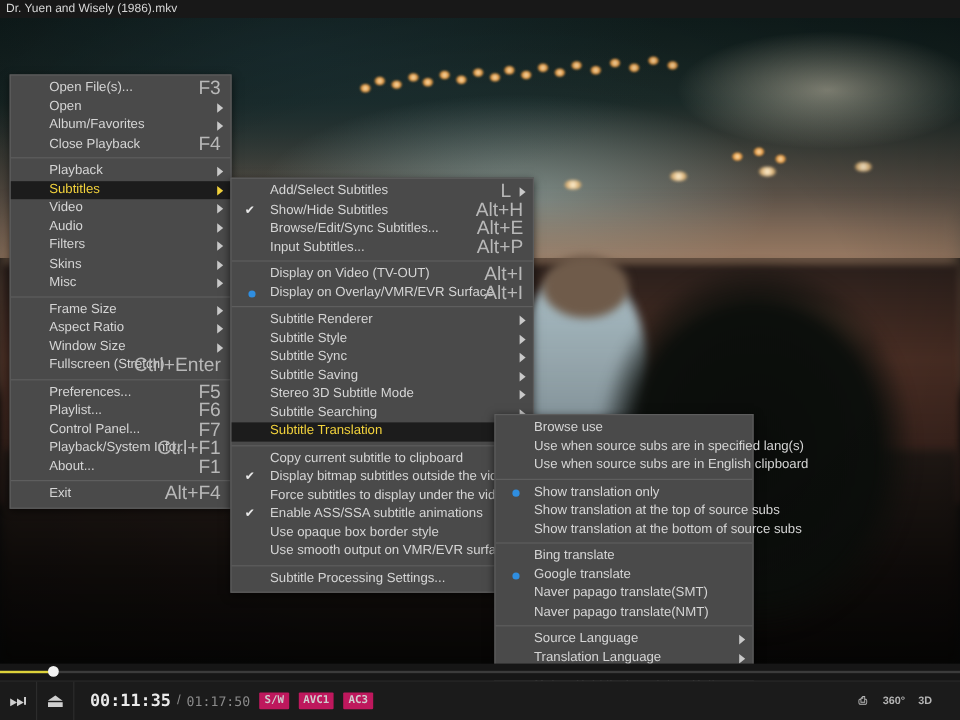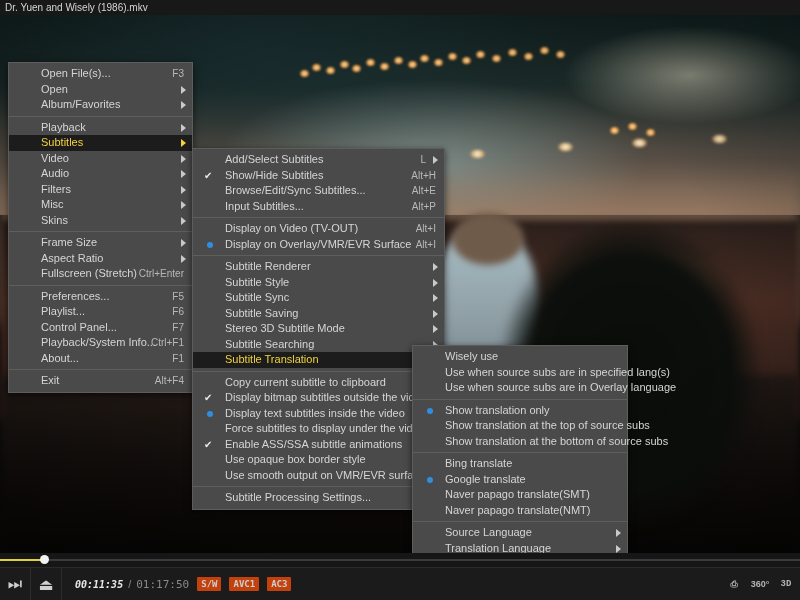--- a/index.html
+++ b/index.html
@@ -120,21 +120,21 @@
     height: 15.5px;
     line-height: 15.5px;
     padding-left: 32px;
     padding-right: 8px;
     white-space: nowrap;
     color: #d5d5d5;
   }
   .mi .lbl { display: inline-block; }
   .mi .acc {
     position: absolute; right: 8px; top: 0;
-    color: #b8b8b8; font-size: 10px;
+    color: #b8b8b8; font-size: 16px;
   }
   .mi .acc.with-arrow { right: 18px; }
   .mi.sel { background: #1c1c1c; }
   .mi.sel .lbl, .mi.sel .acc { color: #f2d23c; }
   .mi .arrow {
     position: absolute; right: 6px; top: 4px;
     width: 0; height: 0;
     border-left: 5px solid #c9c9c9;
     border-top: 4px solid transparent;
     border-bottom: 4px solid transparent;
@@ -179,39 +179,39 @@
   .cbtn {
     width: 31px; height: 33px;
     display: flex; align-items: center; justify-content: center;
     border-right: 1px solid #2c2c2c;
     color: #cfcfcf;
   }
   .timebox {
     display: flex; align-items: center; gap: 5px;
     padding-left: 13px; height: 33px;
   }
-  .t-cur { color: #e9e9e9; font-size: 10px; font-weight: bold;
-           font-family: "DejaVu Sans Mono", monospace; font-style: italic; }
+  .t-cur { color: #e9e9e9; font-size: 14px; font-weight: bold;
+           font-family: "DejaVu Sans Mono", monospace; }
   .t-sl  { color: #8a8a8a; font-size: 11px; }
   .t-tot { color: #8a8a8a; font-size: 11px;
            font-family: "DejaVu Sans Mono", monospace; }
   .badge {
-    background: #c2410c; color: #cfcfcf;
+    background: #be185d; color: #cfcfcf;
     font-size: 9px; font-weight: bold;
     padding: 2px 4px; margin-left: 3px;
     border-radius: 1px;
     font-family: "DejaVu Sans Mono", monospace;
   }
   .spacer { flex: 1; }
   .rbtn {
     width: 26px; height: 33px;
     display: flex; align-items: center; justify-content: center;
     color: #b4b4b4; font-size: 9px; font-weight: bold;
   }
-  .rbtn:last-child { margin-right: 1px; font-family: Liberation Mono, monospace; }
+  .rbtn:last-child { margin-right: 16px; }
 </style>
 </head>
 <body>
 
 <div id="app">
 
   <div class="titlebar">
     <span>Dr. Yuen and Wisely (1986).mkv</span>
   </div>
 
@@ -268,31 +268,33 @@
         <i style="left: 470px; top: 135px;"></i>
         <i style="left: 392px; top: 142px;"></i>
       </div>
     <div class="vgrain"></div>
   </div>
 
   <div class="menu" id="menu-main">
       <div class="mi"><span class="lbl">Open File(s)...</span><span class="acc">F3</span></div>
       <div class="mi"><span class="lbl">Open</span><span class="arrow"></span></div>
       <div class="mi"><span class="lbl">Album/Favorites</span><span class="arrow"></span></div>
+      <div class="mi"><span class="lbl">Close Playback</span><span class="acc">F4</span></div>
       <div class="sep"></div>
       <div class="mi"><span class="lbl">Playback</span><span class="arrow"></span></div>
       <div class="mi sel"><span class="lbl">Subtitles</span><span class="arrow"></span></div>
       <div class="mi"><span class="lbl">Video</span><span class="arrow"></span></div>
       <div class="mi"><span class="lbl">Audio</span><span class="arrow"></span></div>
       <div class="mi"><span class="lbl">Filters</span><span class="arrow"></span></div>
+      <div class="mi"><span class="lbl">Skins</span><span class="arrow"></span></div>
       <div class="mi"><span class="lbl">Misc</span><span class="arrow"></span></div>
-      <div class="mi"><span class="lbl">Skins</span><span class="arrow"></span></div>
       <div class="sep"></div>
       <div class="mi"><span class="lbl">Frame Size</span><span class="arrow"></span></div>
       <div class="mi"><span class="lbl">Aspect Ratio</span><span class="arrow"></span></div>
+      <div class="mi"><span class="lbl">Window Size</span><span class="arrow"></span></div>
       <div class="mi"><span class="lbl">Fullscreen (Stretch)</span><span class="acc">Ctrl+Enter</span></div>
       <div class="sep"></div>
       <div class="mi"><span class="lbl">Preferences...</span><span class="acc">F5</span></div>
       <div class="mi"><span class="lbl">Playlist...</span><span class="acc">F6</span></div>
       <div class="mi"><span class="lbl">Control Panel...</span><span class="acc">F7</span></div>
       <div class="mi"><span class="lbl">Playback/System Info...</span><span class="acc">Ctrl+F1</span></div>
       <div class="mi"><span class="lbl">About...</span><span class="acc">F1</span></div>
       <div class="sep"></div>
       <div class="mi"><span class="lbl">Exit</span><span class="acc">Alt+F4</span></div>
     </div>
@@ -308,32 +310,31 @@
       <div class="mi"><span class="lbl">Subtitle Renderer</span><span class="arrow"></span></div>
       <div class="mi"><span class="lbl">Subtitle Style</span><span class="arrow"></span></div>
       <div class="mi"><span class="lbl">Subtitle Sync</span><span class="arrow"></span></div>
       <div class="mi"><span class="lbl">Subtitle Saving</span><span class="arrow"></span></div>
       <div class="mi"><span class="lbl">Stereo 3D Subtitle Mode</span><span class="arrow"></span></div>
       <div class="mi"><span class="lbl">Subtitle Searching</span><span class="arrow"></span></div>
       <div class="mi sel"><span class="lbl">Subtitle Translation</span><span class="arrow"></span></div>
       <div class="sep"></div>
       <div class="mi"><span class="lbl">Copy current subtitle to clipboard</span></div>
       <div class="mi"><span class="mark">✔</span><span class="lbl">Display bitmap subtitles outside the video</span></div>
-      <div class="mi"><span class="radio"></span><span class="lbl">Display text subtitles inside the video</span></div>
       <div class="mi"><span class="lbl">Force subtitles to display under the video</span></div>
       <div class="mi"><span class="mark">✔</span><span class="lbl">Enable ASS/SSA subtitle animations</span></div>
       <div class="mi"><span class="lbl">Use opaque box border style</span></div>
       <div class="mi"><span class="lbl">Use smooth output on VMR/EVR surface</span></div>
       <div class="sep"></div>
       <div class="mi"><span class="lbl">Subtitle Processing Settings...</span></div>
     </div>
   <div class="menu" id="menu-trans">
-      <div class="mi"><span class="lbl">Wisely use</span></div>
+      <div class="mi"><span class="lbl">Browse use</span></div>
       <div class="mi"><span class="lbl">Use when source subs are in specified lang(s)</span></div>
-      <div class="mi"><span class="lbl">Use when source subs are in Overlay language</span></div>
+      <div class="mi"><span class="lbl">Use when source subs are in English clipboard</span></div>
       <div class="sep"></div>
       <div class="mi"><span class="radio"></span><span class="lbl">Show translation only</span></div>
       <div class="mi"><span class="lbl">Show translation at the top of source subs</span></div>
       <div class="mi"><span class="lbl">Show translation at the bottom of source subs</span></div>
       <div class="sep"></div>
       <div class="mi"><span class="lbl">Bing translate</span></div>
       <div class="mi"><span class="radio"></span><span class="lbl">Google translate</span></div>
       <div class="mi"><span class="lbl">Naver papago translate(SMT)</span></div>
       <div class="mi"><span class="lbl">Naver papago translate(NMT)</span></div>
       <div class="sep"></div>

